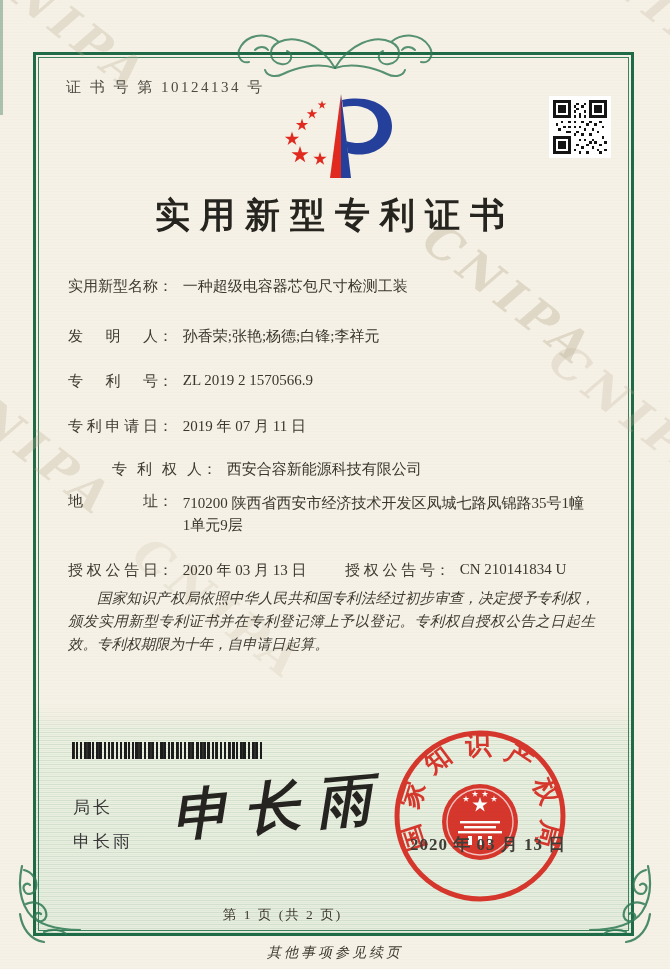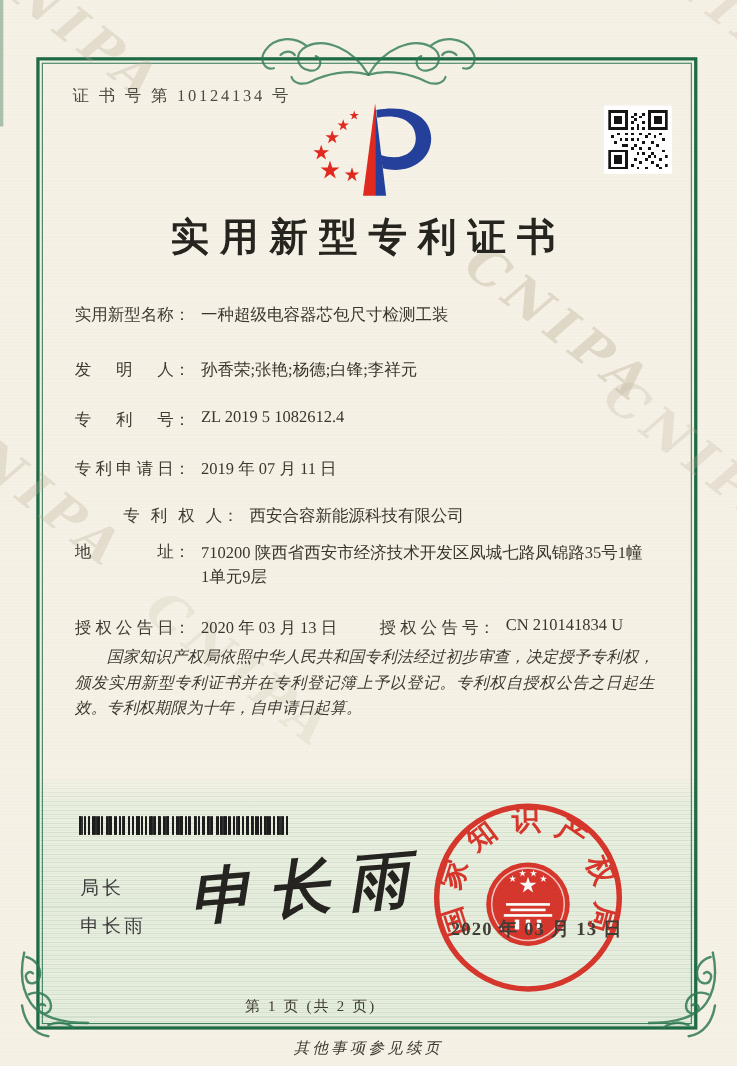--- a/index.html
+++ b/index.html
@@ -227,21 +227,21 @@
     <div class="field fr0">
       <span class="f-label">实用新型名称</span><span class="f-colon">：</span>
       <span class="f-value">一种超级电容器芯包尺寸检测工装</span>
     </div>
     <div class="field fr1">
       <span class="f-label">发明人</span><span class="f-colon">：</span>
       <span class="f-value">孙香荣;张艳;杨德;白锋;李祥元</span>
     </div>
     <div class="field fr2">
       <span class="f-label">专利号</span><span class="f-colon">：</span>
-      <span class="f-value">ZL 2019 5 1082612.4</span>
+      <span class="f-value">ZL 2019 2 1570566.9</span>
     </div>
     <div class="field fr3">
       <span class="f-label">专利申请日</span><span class="f-colon">：</span>
       <span class="f-value">2019 年 07 月 11 日</span>
     </div>
     <div class="field fr4">
       <span class="f-label">专利权人</span><span class="f-colon">：</span>
       <span class="f-value">西安合容新能源科技有限公司</span>
     </div>
     <div class="field fr5">

